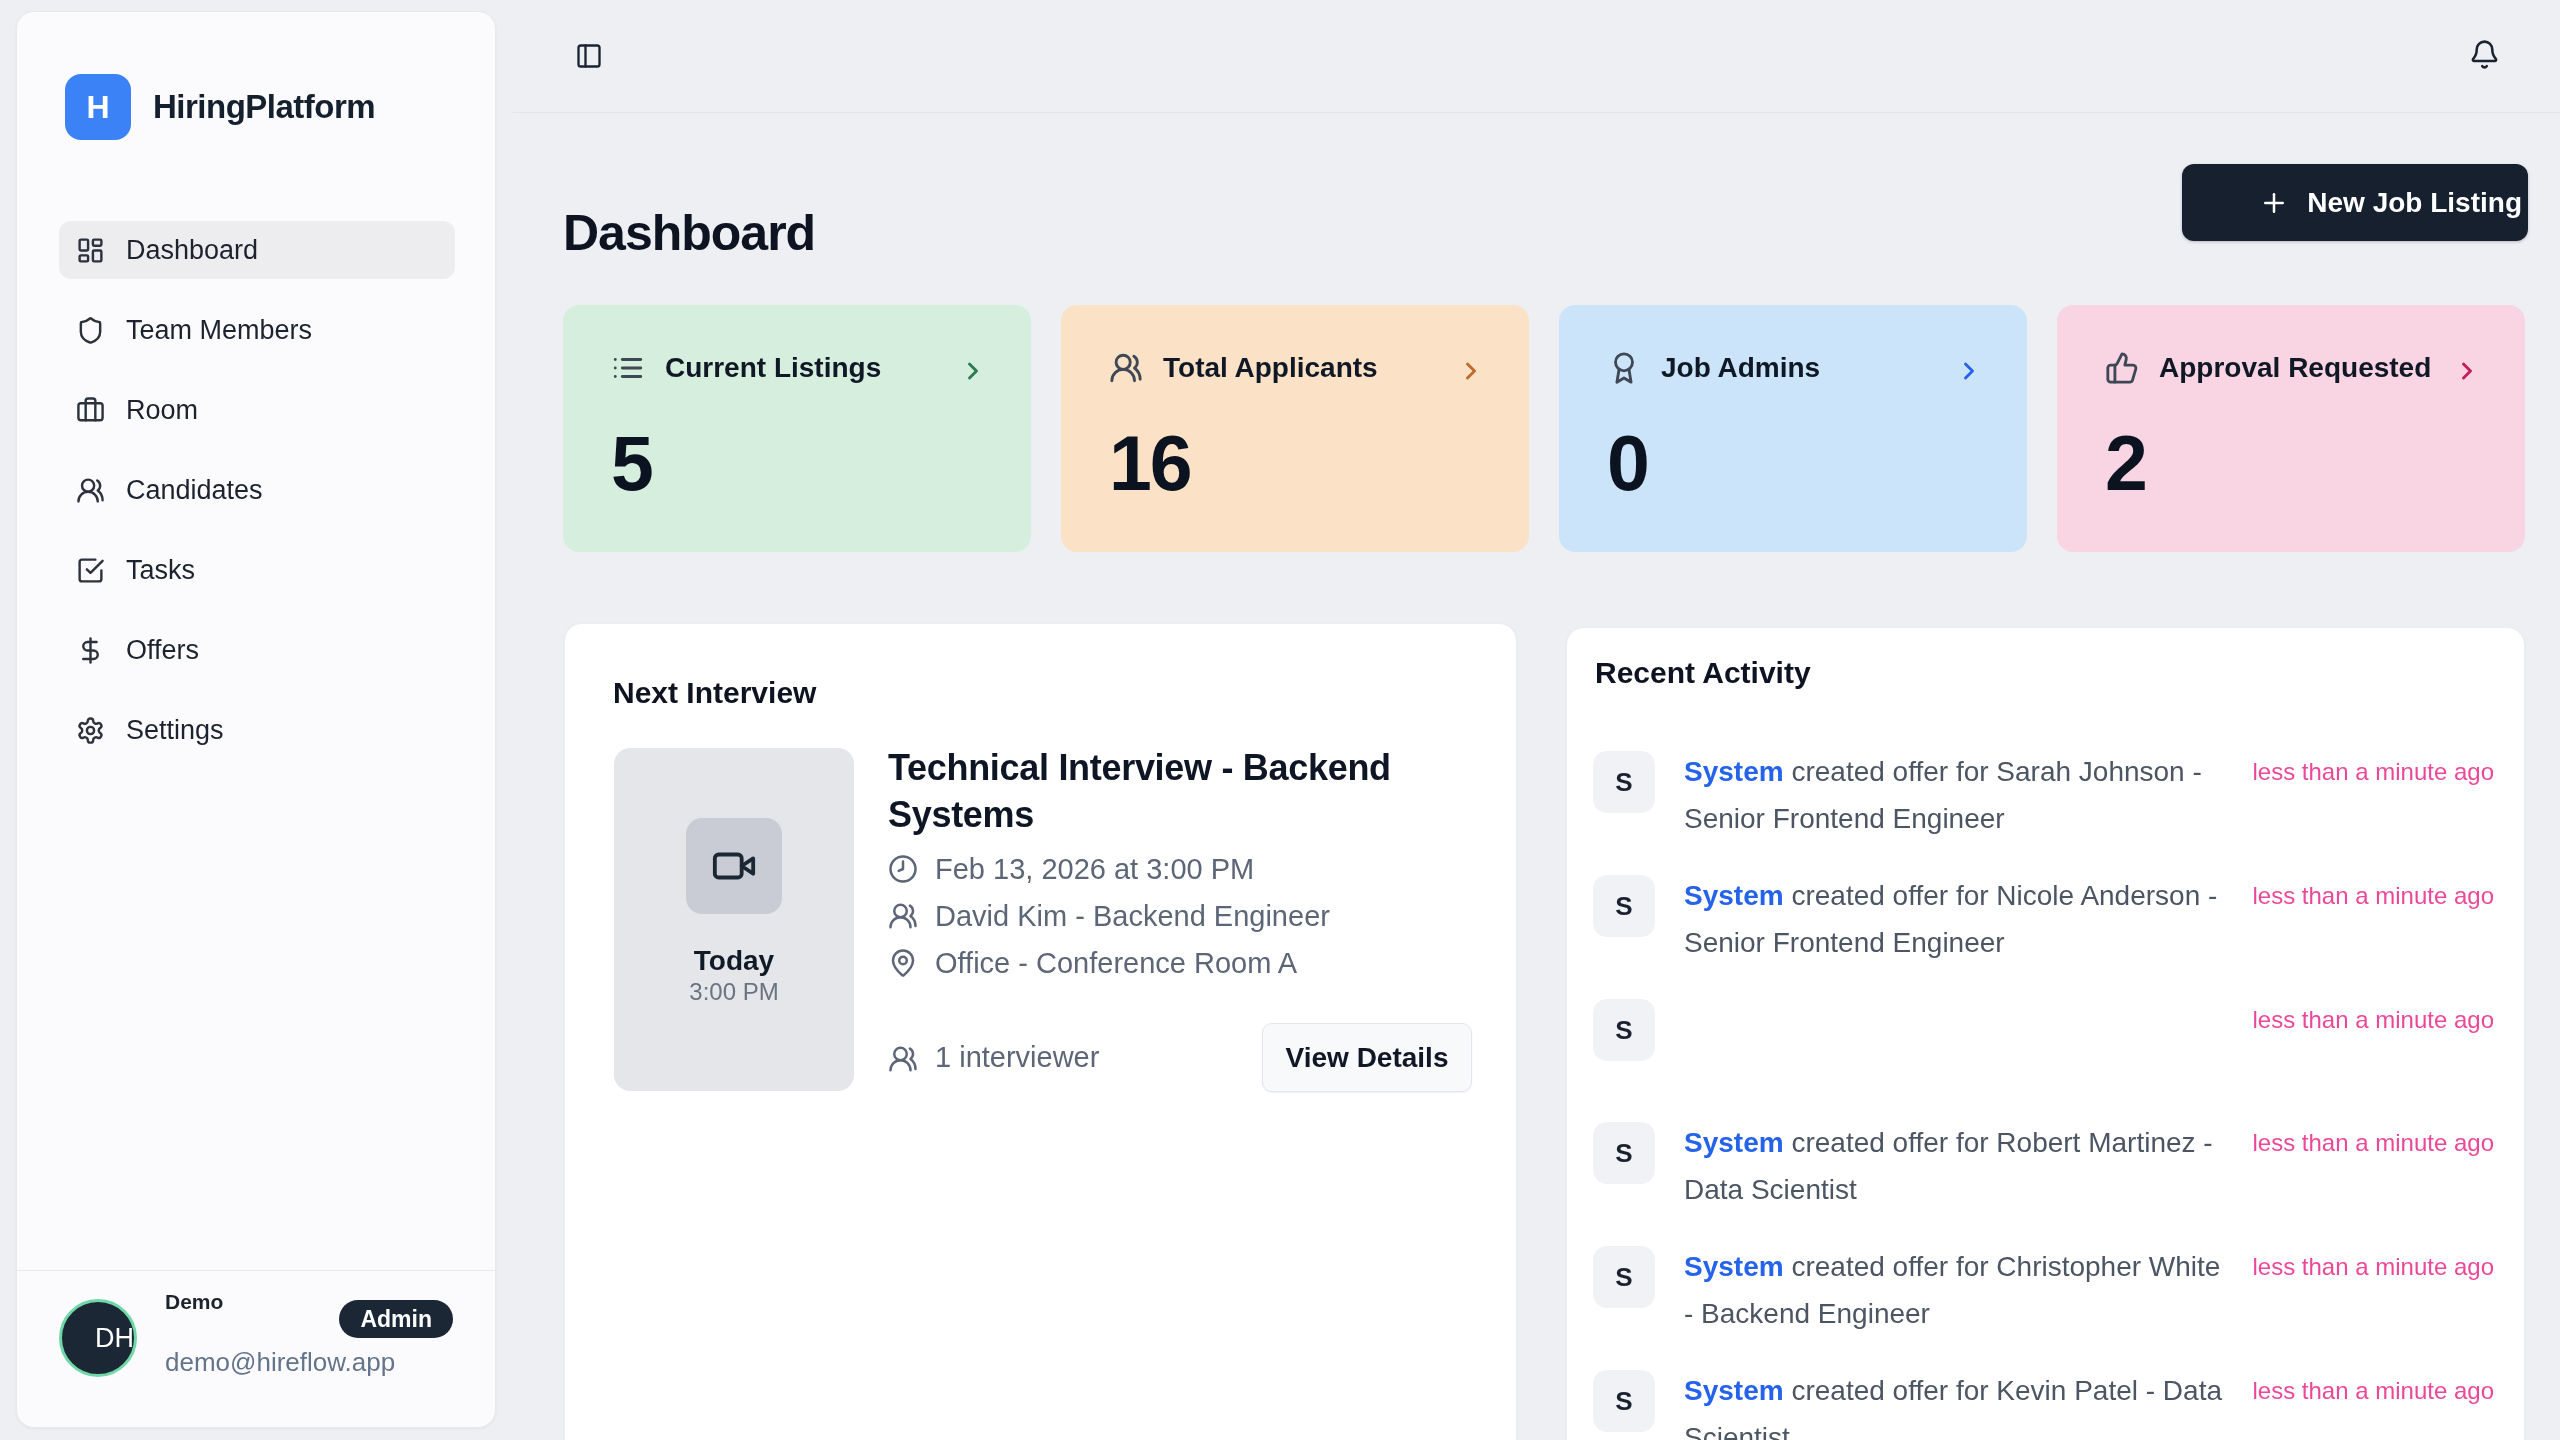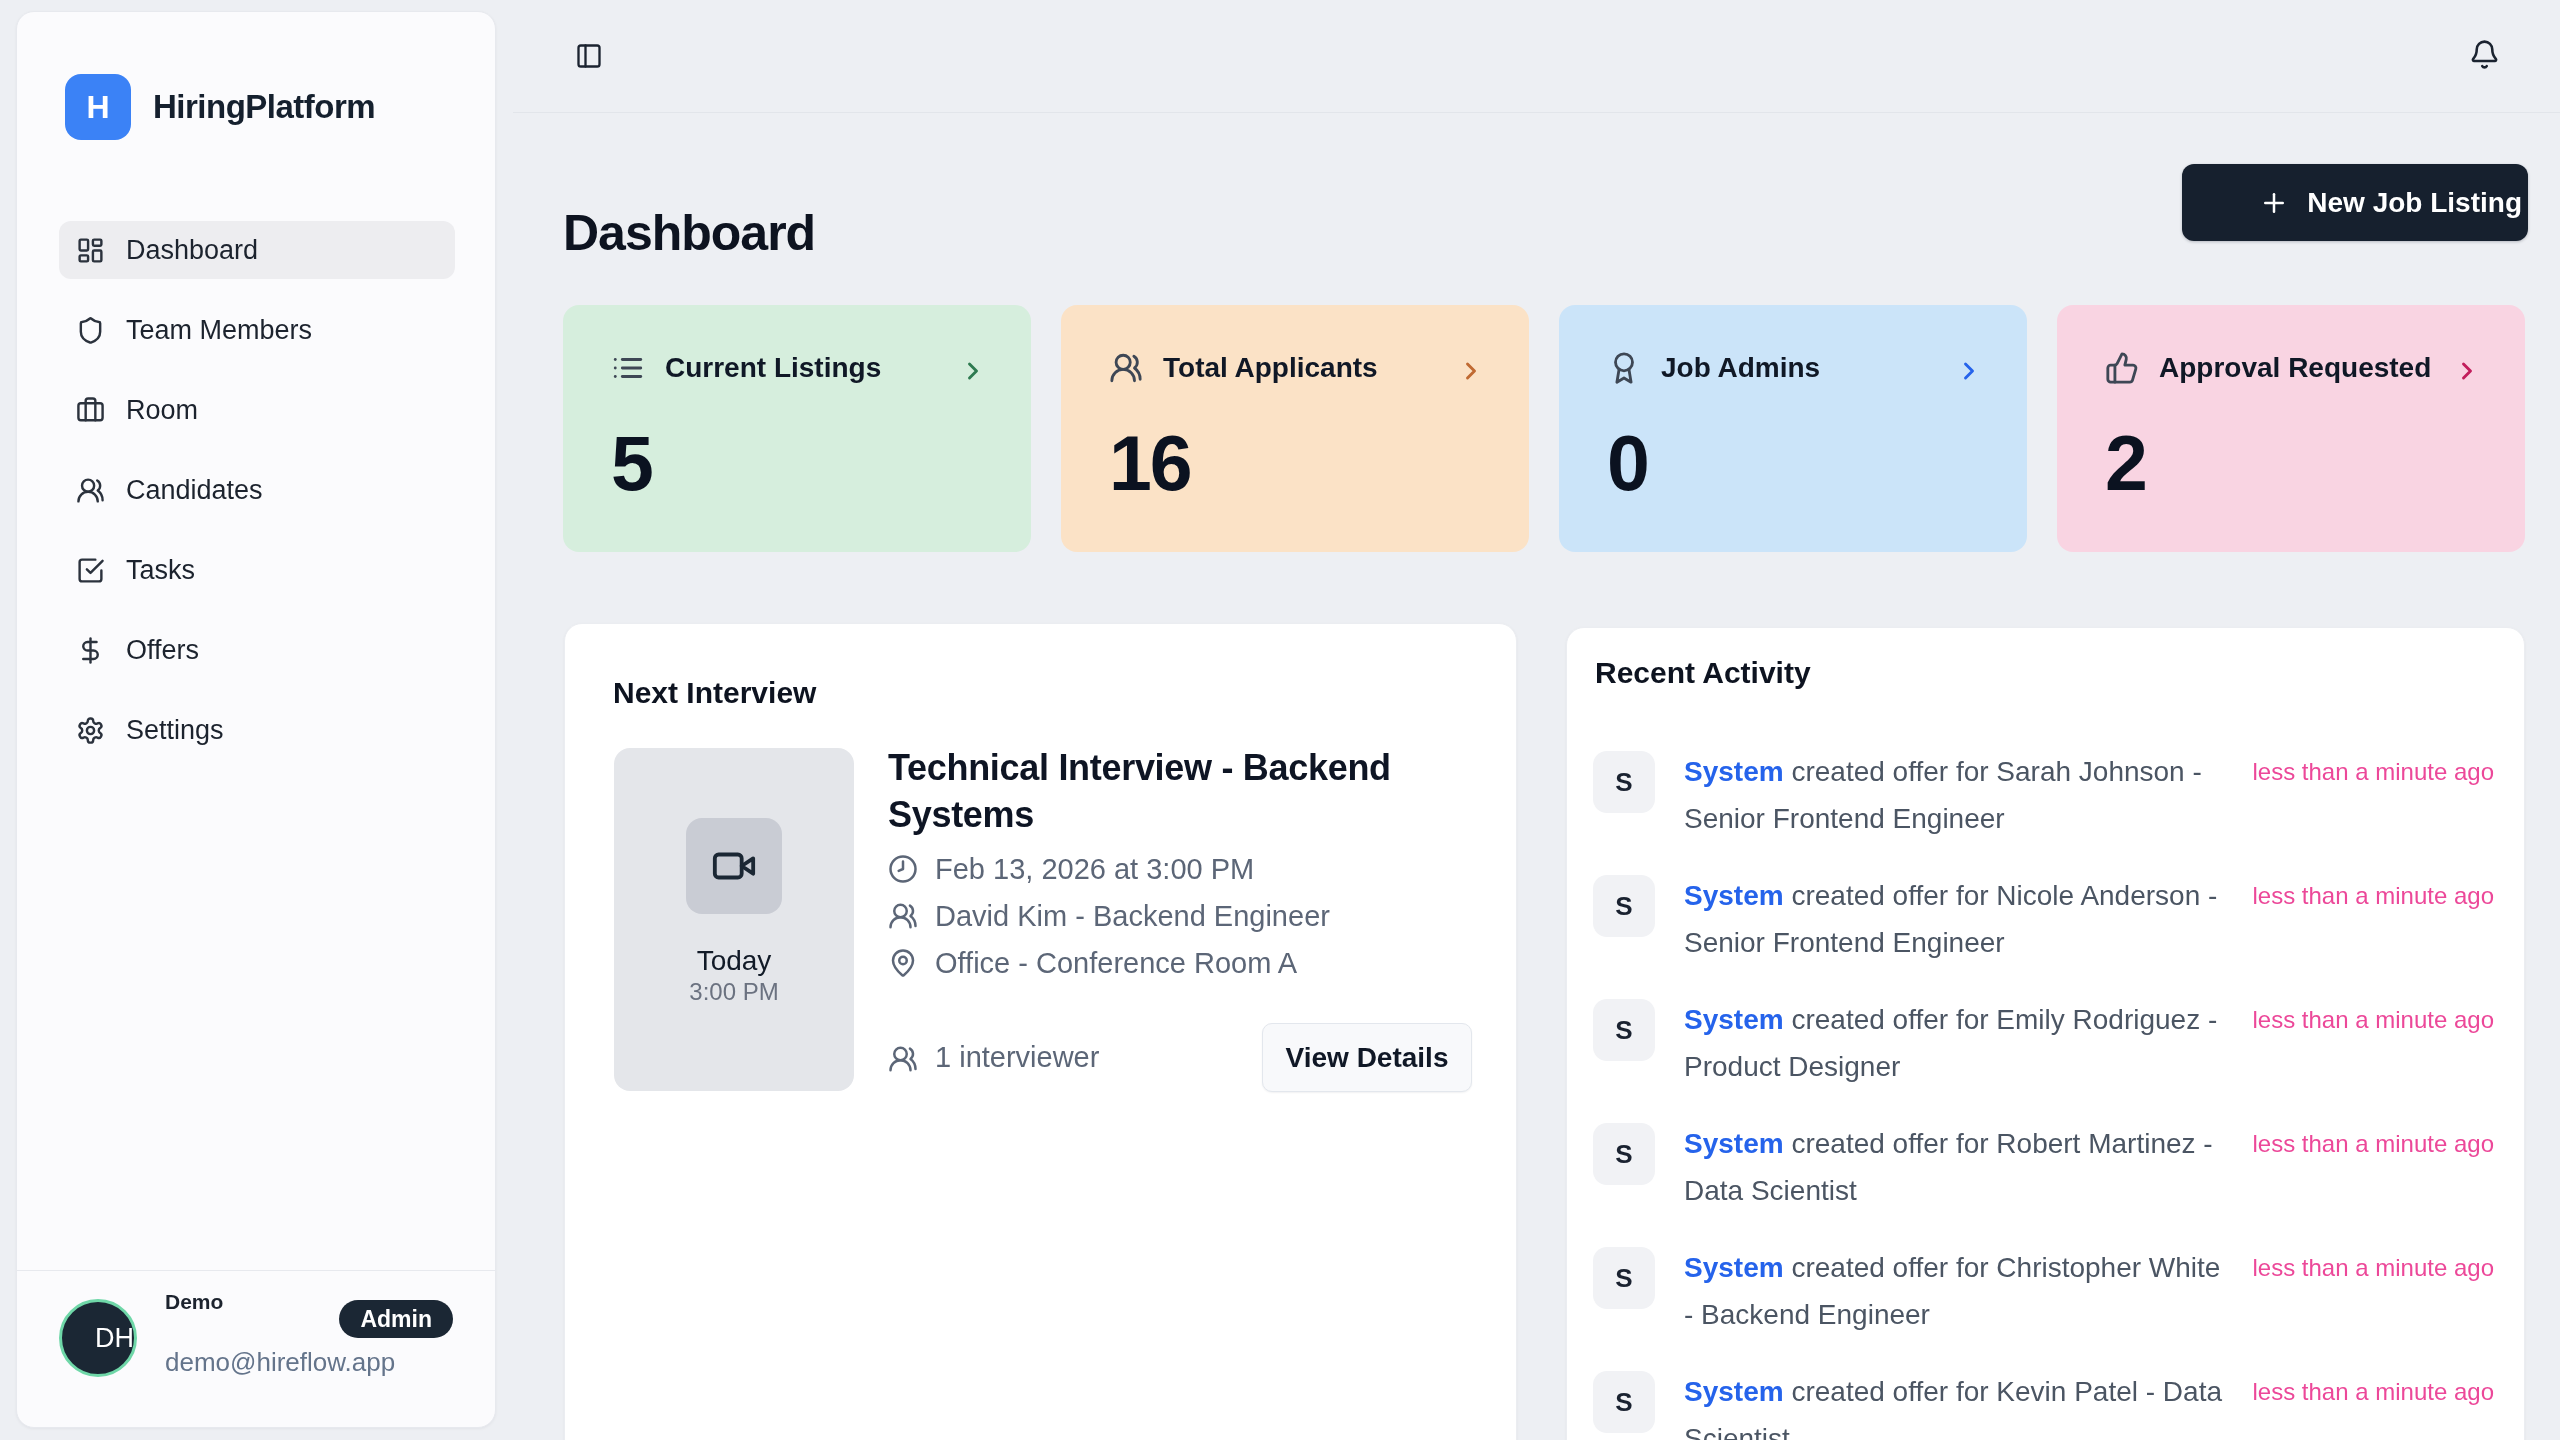--- a/index.html
+++ b/index.html
@@ -71,21 +71,21 @@
   .panel-title{position:absolute;font-size:30px;font-weight:700;color:#0d1320;line-height:34px}
   .panel-next .panel-title{left:48px;top:52px}
   .panel-activity .panel-title{left:28px;top:28px}
 
   
   .interview-tile{position:absolute;left:49px;top:124px;width:240px;height:343px;border-radius:16px;
     background:#e4e6ea;text-align:center}
   .tile-iconbox{width:96px;height:96px;margin:70px auto 0;border-radius:16px;background:#c9ccd4;
     display:flex;align-items:center;justify-content:center;color:#1b2734}
   .tile-iconbox .icon{width:46px;height:46px}
-  .tile-day{margin-top:30px;font-size:28px;font-weight:400;color:#111a27;line-height:34px}
+  .tile-day{margin-top:30px;font-size:28px;font-weight:700;color:#111a27;line-height:34px}
   .tile-time{margin-top:0;font-size:24px;color:#6b7280;line-height:28px}
   .int-info{position:absolute;left:323px;top:120px;width:590px}
   .int-title{font-size:36px;font-weight:700;color:#0e1524;line-height:47px;letter-spacing:-.3px}
   .meta{margin-top:16px;display:flex;flex-direction:column;gap:17px}
   .meta-row{display:flex;align-items:center;gap:17px;font-size:29px;color:#5c6677;line-height:30px}
   .meta-row .icon{width:30px;height:30px;flex:0 0 auto}
   .int-bottom{position:absolute;left:323px;top:417px;display:flex;align-items:flex-end;gap:17px;
     font-size:29px;color:#5c6677}
   .int-bottom .icon{width:30px;height:30px}
   .view-details{position:absolute;left:697px;top:399px;width:210px;height:69px;background:#f8f9fb;
@@ -338,24 +338,20 @@
       <div class="act-avatar">S</div>
       <div class="act-text">
         <span class="sys">System</span>
         <span>created offer for Nicole Anderson - Senior Frontend Engineer</span>
       </div>
       <div class="act-time">less than a minute ago</div>
     </div>
 
     <div class="act-item">
       <div class="act-avatar">S</div>
-      <div class="act-text">
-        <span class="sys">System</span>
-        <span>created offer for Emily Rodriguez - Product Designer</span>
-      </div>
       <div class="act-time">less than a minute ago</div>
     </div>
 
     <div class="act-item">
       <div class="act-avatar">S</div>
       <div class="act-text">
         <span class="sys">System</span>
         <span>created offer for Robert Martinez - Data Scientist</span>
       </div>
       <div class="act-time">less than a minute ago</div>

